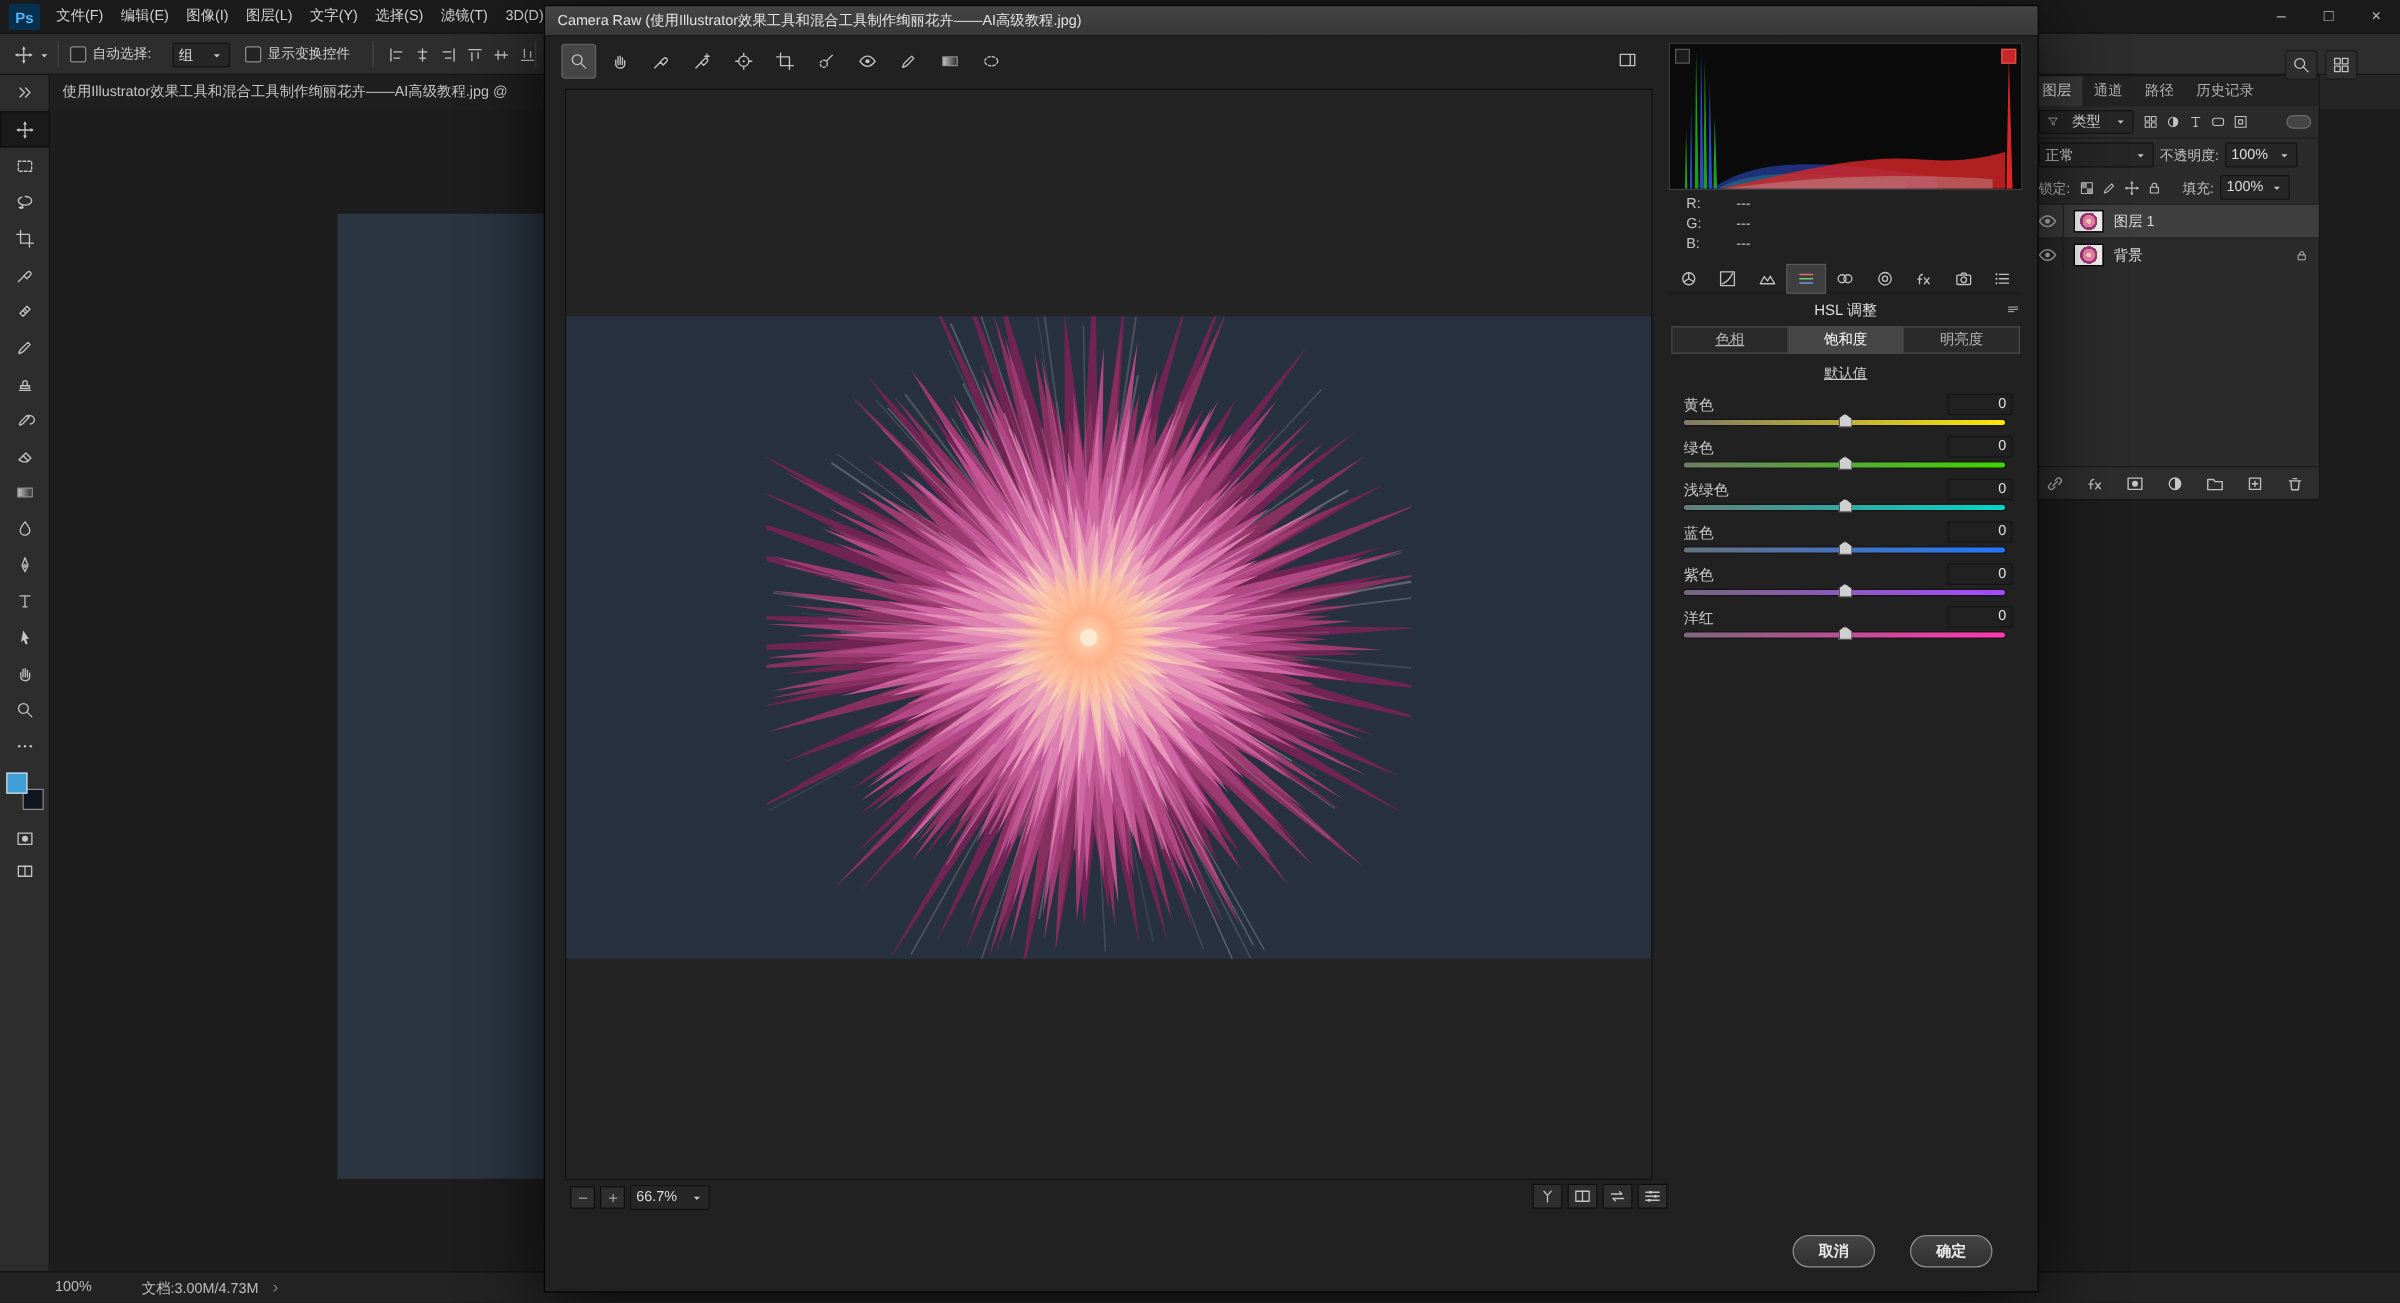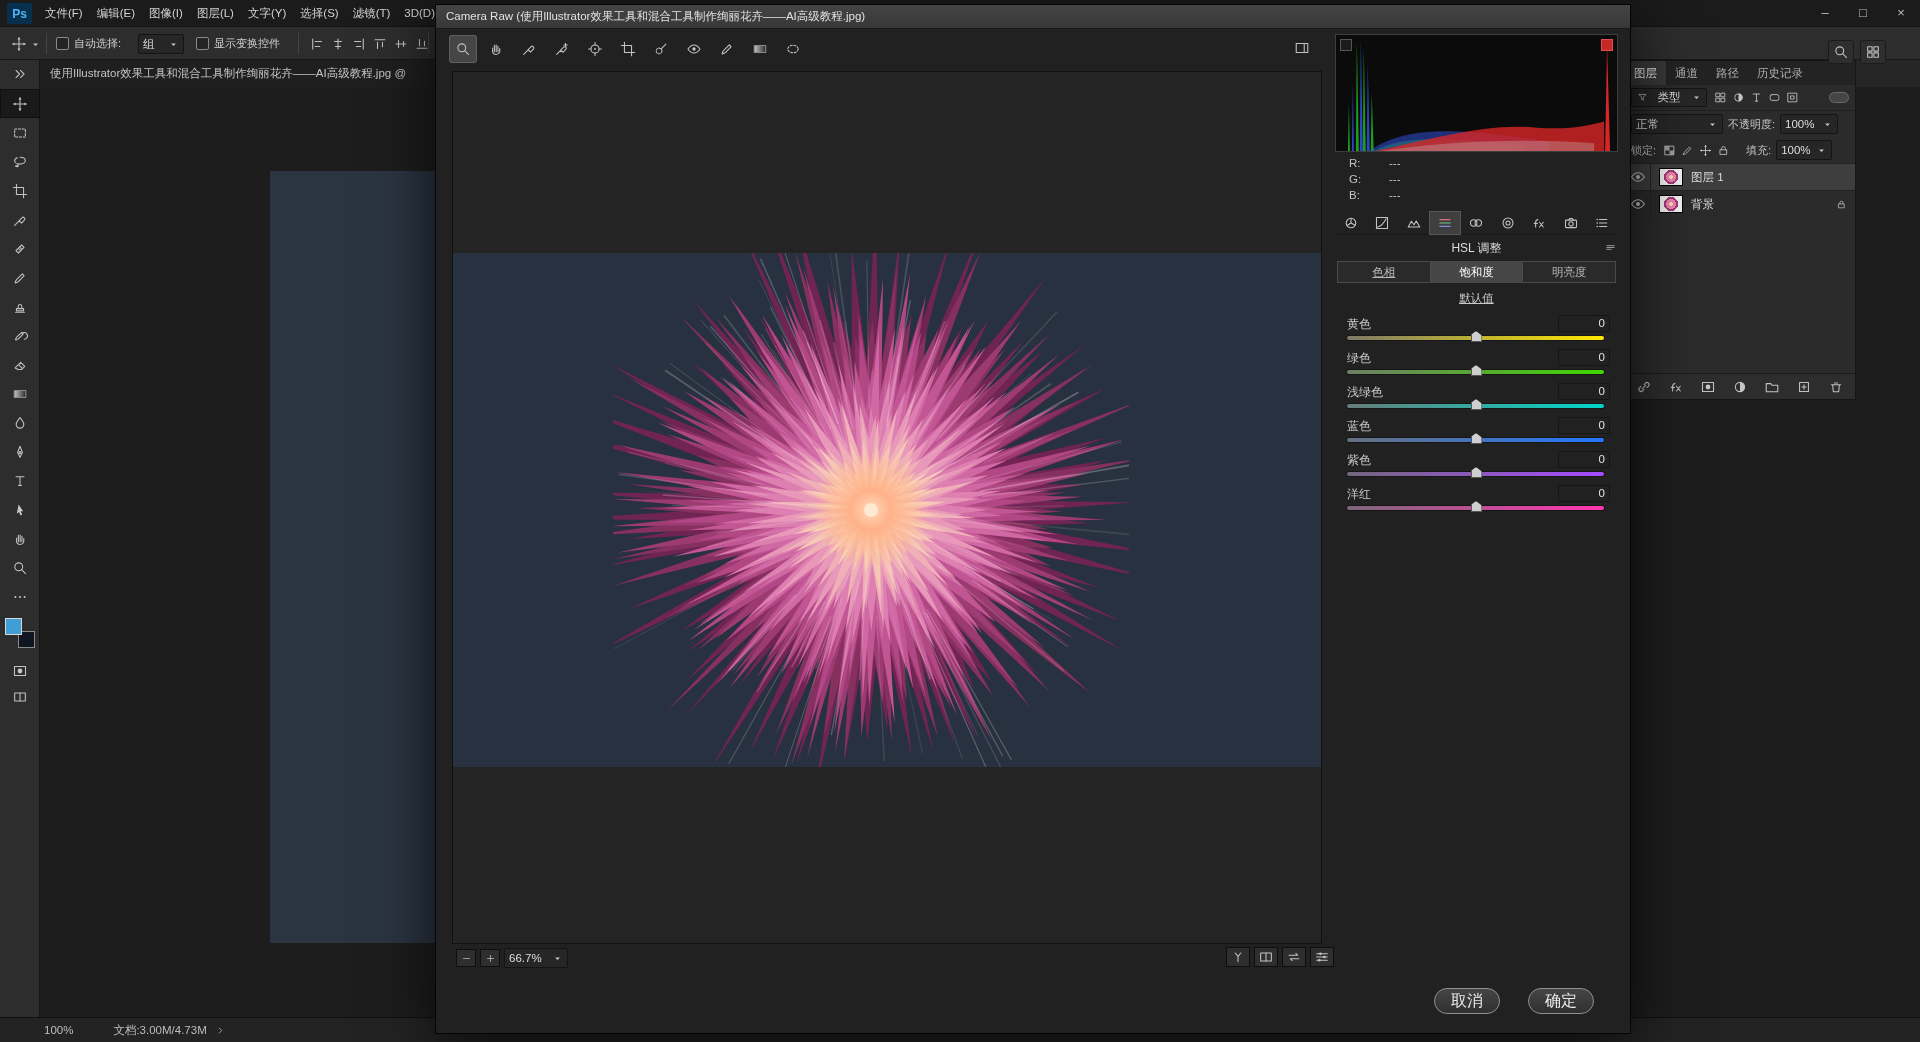--- a/index.html
+++ b/index.html
@@ -81,21 +81,21 @@
   .crtool.sel{background:#464646;box-shadow:0 0 0 1px #606060;}
   .crpanelsic{position:absolute;left:857px;top:34px;}
   .crpreview{position:absolute;left:16px;top:66px;width:870px;height:873px;background:#242424;border:1px solid #111;overflow:hidden;}
   .crband{position:absolute;left:0;right:0;top:181px;height:514px;background:#273140;overflow:hidden;}
   .crband svg{position:absolute;left:160px;top:-1px;width:516px;height:516px;}
   .crzoom{position:absolute;left:20px;top:943px;display:flex;gap:4px;align-items:center;}
   .zbox{width:20px;height:18px;background:#2e2e2e;border:1px solid #0e0e0e;display:flex;align-items:center;justify-content:center;}
   .zsel{width:64px;height:20px;}
   .prevctrls{position:absolute;left:790px;top:942px;display:flex;gap:4px;}
   .pbox{width:24px;height:20px;background:#2e2e2e;border:1px solid #0e0e0e;display:flex;align-items:center;justify-content:center;}
-  .crbtn{position:absolute;height:26px;width:66px;border-radius:13px;background:linear-gradient(#454545,#303030);border:1px solid #909090;color:#e9e9e9;font-size:16px;cursor:default;}
+  .crbtn{position:absolute;height:26px;width:66px;border-radius:13px;background:linear-gradient(#454545,#303030);border:1px solid #909090;color:#e9e9e9;font-size:12px;cursor:default;font-weight:bold;}
 
   
   .crright{position:absolute;left:894px;top:26px;width:296px;height:960px;}
   .histo{position:absolute;left:5px;top:3px;width:283px;height:118px;background:#0b0b0b;border:1px solid #3e3e3e;}
   .histo svg{position:absolute;left:0;top:0;width:100%;height:100%;}
   .clip{position:absolute;top:4px;width:12px;height:12px;border:1px solid #555;background:#1c1c1c;}
   .clip.left{left:4px;}
   .clip.right{right:4px;background:#c62828;border-color:#e05050;}
   .rgbrows{position:absolute;left:19px;top:126px;}
   .rgbrow{font-size:11.5px;color:#c4c4c4;height:16px;display:flex;}

